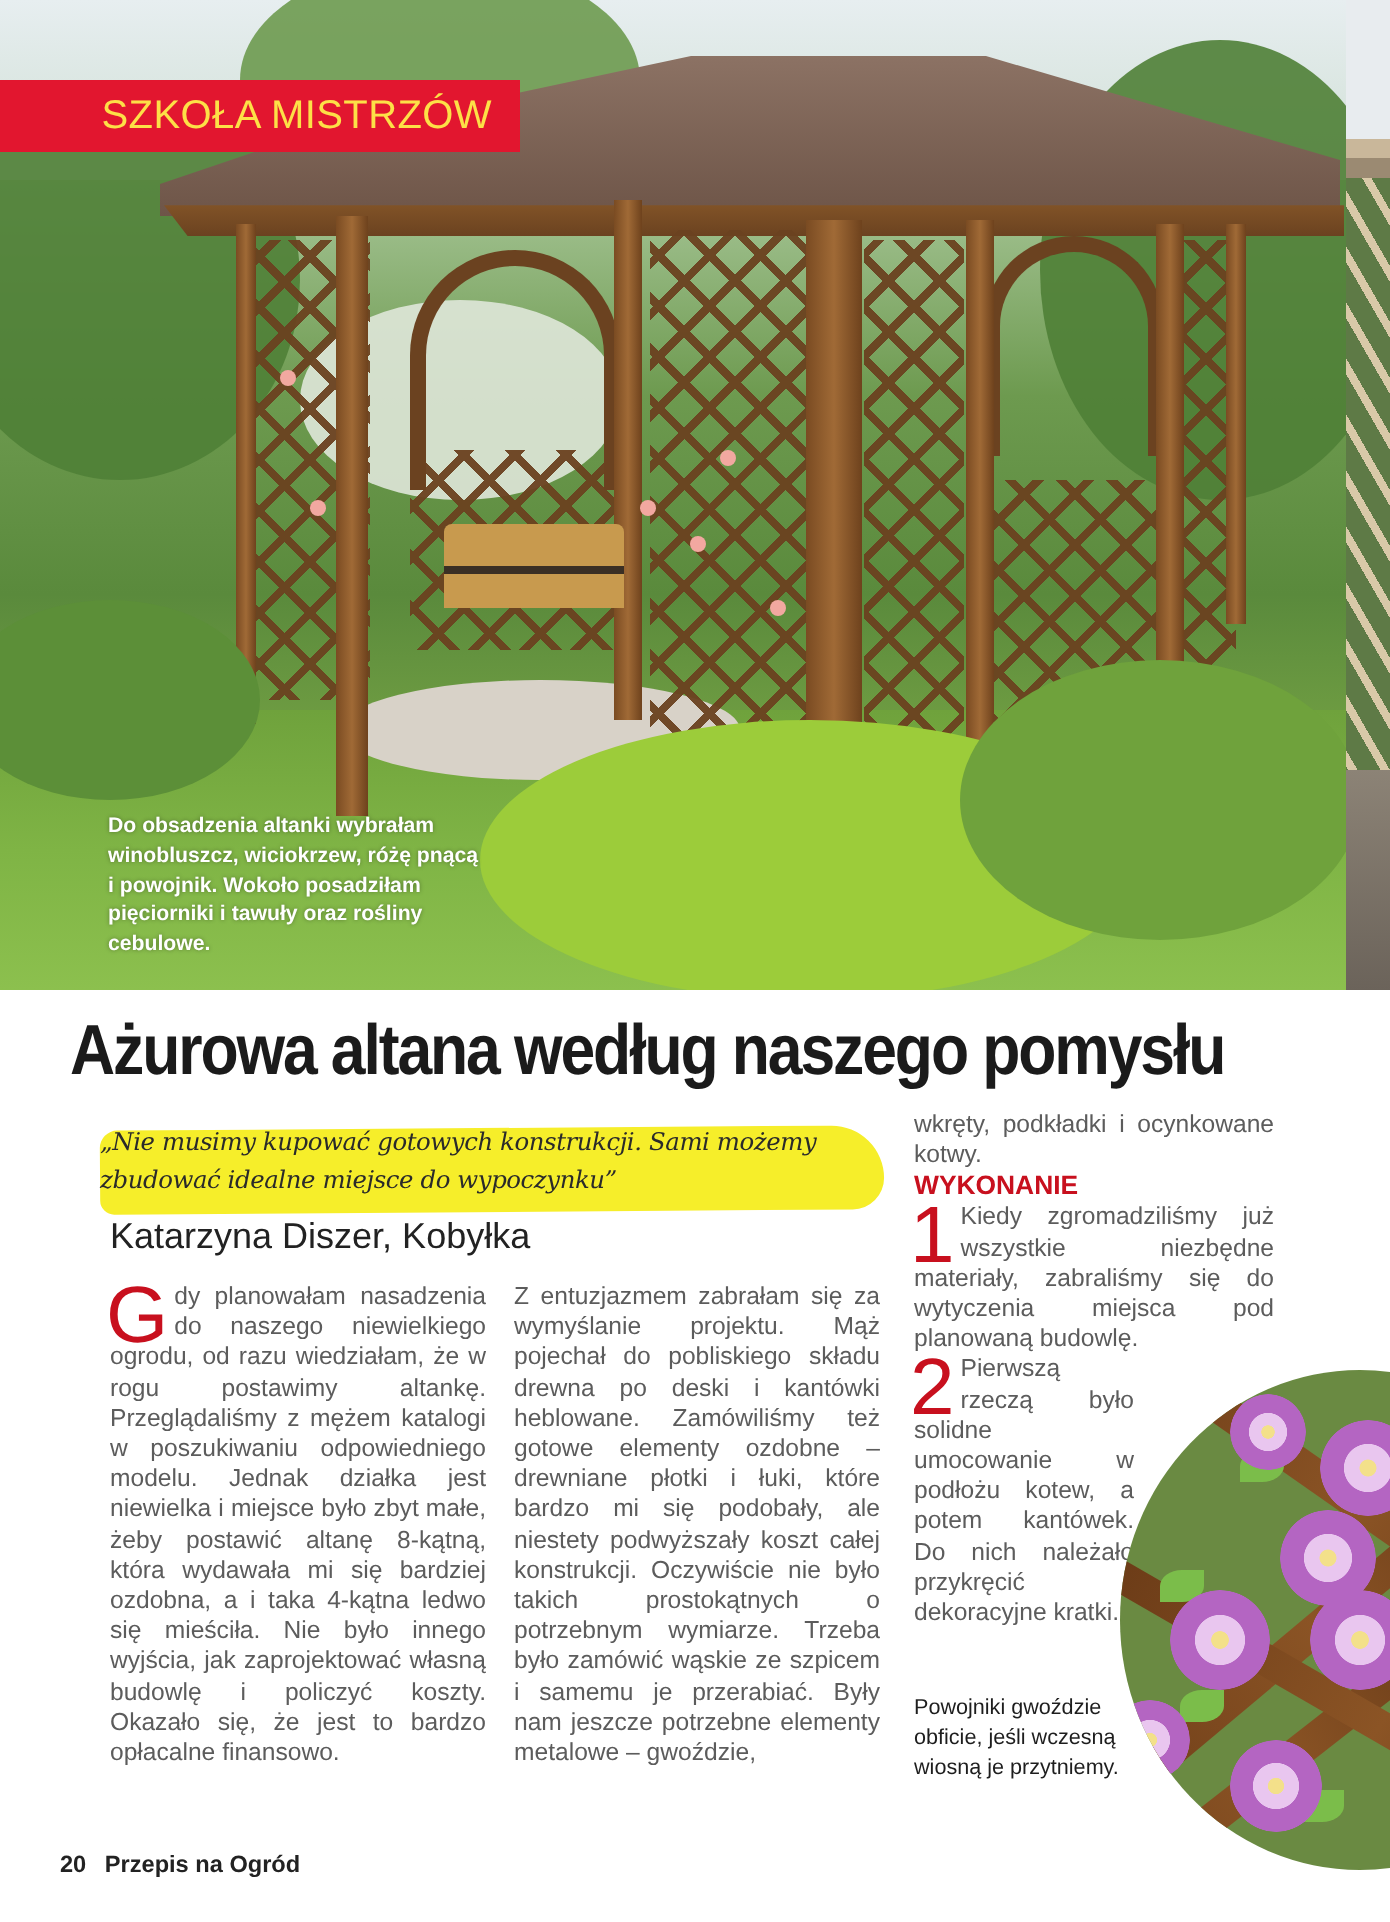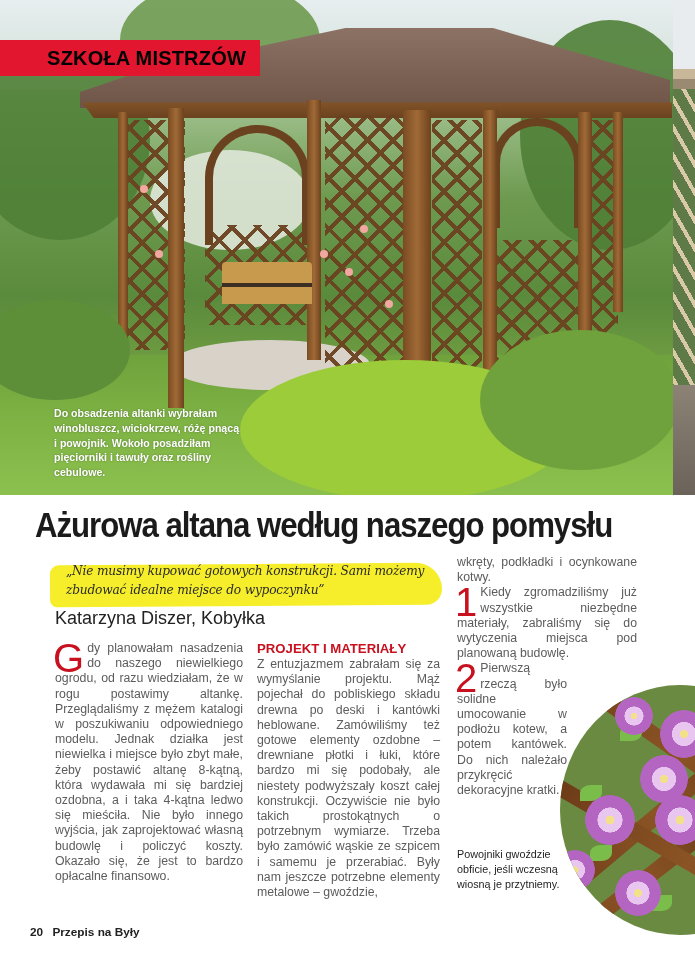--- a/index.html
+++ b/index.html
@@ -31,35 +31,35 @@
   .gravel { position: absolute; left: 170px; top: 340px; width: 200px; height: 50px; border-radius: 50%; background: #d8d2c8; }
   .flower { position: absolute; width: 8px; height: 8px; border-radius: 50%; background: #f2a8a0; }
   .right-strip { position: absolute; left: 673px; top: 0; width: 22px; height: 495px;
     background: linear-gradient(180deg, #e8ecef 0 14%, #c9b79a 14% 16%, #9b8a72 16% 18%, transparent 18%),
       repeating-linear-gradient(60deg, #d9c9a8 0 4px, #5e7a46 4px 14px);
   }
   .right-strip .base { position:absolute; left:0; bottom:0; width:22px; height:110px; background: linear-gradient(180deg,#8c8376,#6b635a); }
 
   .badge { position: absolute; left: 0; top: 40px; width: 260px; height: 36px; background: #e2162f;
     display: flex; align-items: center; justify-content: flex-end; padding-right: 14px; }
-  .badge span { color: #000000; font-weight: 700; font-size: 20px; letter-spacing: .2px; }
+  .badge span { color: #fde047; font-weight: 400; font-size: 20px; letter-spacing: .2px; }
 
   .photo-caption { position: absolute; left: 54px; top: 406px; width: 190px;
     color: #ffffff; font-weight: 700; font-size: 10.6px; line-height: 14.8px;
     text-shadow: 0 0 2px rgba(0,0,0,.35); }
 
   
   .headline { position: absolute; left: 35px; top: 505px; width: 640px;
     font-family: "Liberation Sans", sans-serif; font-size: 35.5px; color: #1b1b1b;
     letter-spacing: -1.2px; transform: scaleX(.88); transform-origin: left top; white-space: nowrap; }
 
   .quote-wrap { position: absolute; left: 50px; top: 562px; width: 392px; height: 42px; }
   .quote-hl { position: absolute; left: 0; top: 2px; width: 392px; height: 42px; background: #f6ee2a;
     border-radius: 10px 30px 18px 8px; transform: rotate(-.4deg); }
-  .quote { position: relative; padding-left: 16px; font-family: "DejaVu Serif", serif; font-style: italic;
+  .quote { position: relative; padding-left: 0; font-family: "DejaVu Serif", serif; font-style: italic;
     font-size: 12.2px; line-height: 19px; color: #2a2a2a; letter-spacing: -.2px; }
 
   .author { position: absolute; left: 55px; top: 608px; font-size: 18px; color: #222; }
 
   
   .col { position: absolute; font-size: 12.3px; line-height: 15.2px; color: #5c5c5c; text-align: justify; }
   .col1 { left: 55px; top: 641px; width: 188px; }
   .col2 { left: 257px; top: 641px; width: 183px; }
   .col3 { left: 457px; top: 555px; width: 180px; }
 
@@ -142,26 +142,26 @@
 </div>
 
 <div class="author">Katarzyna Diszer, Kobyłka</div>
 
 <div class="col col1">
   <span class="drop">G</span>
   <span>dy planowałam nasadzenia do naszego niewielkiego ogrodu, od razu wiedziałam, że w rogu postawimy altankę. Przeglądaliśmy z mężem katalogi w poszukiwaniu odpowiedniego modelu. Jednak działka jest niewielka i miejsce było zbyt małe, żeby postawić altanę 8-kątną, która wydawała mi się bardziej ozdobna, a i taka 4-kątna ledwo się mieściła. Nie było innego wyjścia, jak zaprojektować własną budowlę i policzyć koszty. Okazało się, że jest to bardzo opłacalne finansowo.</span>
 </div>
 
 <div class="col col2">
-  <span class="section-title">PROJEKT I MATERIAŁY</span>
   <span>Z entuzjazmem zabrałam się za wymyślanie projektu. Mąż pojechał do pobliskiego składu drewna po deski i kantówki heblowane. Zamówiliśmy też gotowe elementy ozdobne – drewniane płotki i łuki, które bardzo mi się podobały, ale niestety podwyższały koszt całej konstrukcji. Oczywiście nie było takich prostokątnych o potrzebnym wymiarze. Trzeba było zamówić wąskie ze szpicem i samemu je przerabiać. Były nam jeszcze potrzebne elementy metalowe – gwoździe,</span>
 </div>
 
 <div class="col col3">
   <span>wkręty, podkładki i ocynkowane kotwy.</span>
+  <span class="section-title">WYKONANIE</span>
   <div style="overflow:hidden;">
     <span class="step-num">1</span>
     <span>Kiedy zgromadziliśmy już wszystkie niezbędne materiały, zabraliśmy się do wytyczenia miejsca pod planowaną budowlę.</span>
   </div>
   <div style="width:110px;">
     <span class="step-num">2</span>
     <span>Pierwszą rzeczą było solidne umocowanie w podłożu kotew, a potem kantówek. Do nich należało przykręcić dekoracyjne kratki.</span>
   </div>
 </div>
 
@@ -180,14 +180,14 @@
   <div class="bloom" style="left:25px;top:110px;width:50px;height:50px;"></div>
   <div class="bloom" style="left:95px;top:110px;width:50px;height:50px;"></div>
   <div class="bloom" style="left:-5px;top:165px;width:40px;height:40px;"></div>
   <div class="bloom" style="left:55px;top:185px;width:46px;height:46px;"></div>
 </div>
 
 <div class="side-note">Powojniki gwoździe obficie, jeśli wczesną wiosną je przytniemy.</div>
 
 <div class="footer">
   <span class="pg">20</span>
-  <span>Przepis na Były</span>
+  <span>Przepis na Ogród</span>
 </div>
 
 </body></html>

